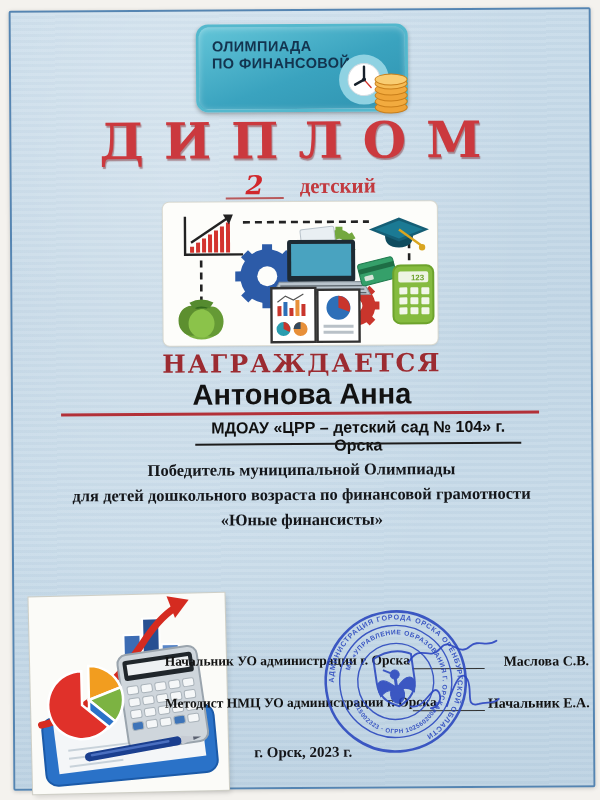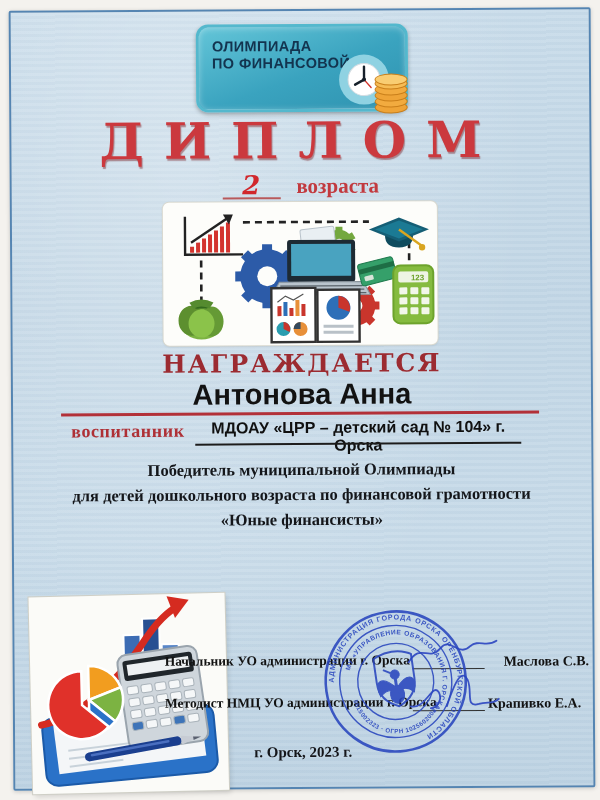--- a/index.html
+++ b/index.html
@@ -94,21 +94,21 @@
             <ellipse cx="20" cy="17" rx="16" ry="5.5" fill="#f6bc55"></ellipse>
             <ellipse cx="20" cy="13" rx="16" ry="5.5" fill="#f9cd72"></ellipse>
           </g>
         </svg>
       </div>
     </div>
 
     <div class="abs title">ДИПЛОМ</div>
 
     <div class="abs degree">
-      <span class="degree-blank"><span class="degree-num">2</span></span><span class="degree-word">возраста</span>
+      <span class="degree-blank"><span class="degree-num">2</span></span><span class="degree-word">детский</span>
     </div>
 
     <div class="abs illus-center">
       <svg width="274" height="143" viewBox="0 0 274 143">
 
         <g stroke="#222" stroke-width="2.6" stroke-dasharray="7 5" fill="none">
           <path d="M80,20 H206"></path>
           <path d="M38,58 V98"></path>
           <path d="M246,28 V88"></path>
         </g>
@@ -242,21 +242,20 @@
               <rect x="247" y="106" width="8" height="7" rx="1"></rect>
               <rect x="258" y="106" width="8" height="7" rx="1"></rect>
           </g>
         </g>
       </svg>
     </div>
 
     <div class="abs award">НАГРАЖДАЕТСЯ</div>
     <div class="abs recipient">Антонова Анна</div>
     <div class="abs red-rule"></div>
-    <div class="abs role-label">воспитанник</div>
     <div class="abs institution">МДОАУ «ЦРР – детский сад № 104» г. Орска</div>
     <div class="abs inst-rule"></div>
 
     <div class="abs achievement">
       <div>Победитель муниципальной Олимпиады</div>
       <div>для детей дошкольного возраста по финансовой грамотности</div>
       <div>«Юные финансисты»</div>
     </div>
 
     <div class="abs illus-bottom">
@@ -337,21 +336,21 @@
     <div class="abs sig-line" style="left:398px;top:658px;width:72px;"></div>
     <div class="abs sig-name" style="left:473px;top:644px;margin-left:16px;">Маслова С.В.</div>
     <div class="abs" style="left:392px;top:624px;">
       <svg width="92" height="34" viewBox="0 0 92 34">
         <path d="M2,28 C14,8 22,28 34,14 C44,2 52,24 64,12 C72,5 80,14 90,7" stroke="#3a53c4" stroke-width="1.8" fill="none" stroke-linecap="round"></path>
       </svg>
     </div>
 
     <div class="abs sig-title" style="left:150px;top:684px;">Методист НМЦ УО администрации г. Орска</div>
     <div class="abs sig-line" style="left:398px;top:700px;width:72px;"></div>
-    <div class="abs sig-name" style="left:473px;top:686px;">Крапивко Е.А.</div>
+    <div class="abs sig-name" style="left:473px;top:686px;">Начальник Е.А.</div>
     <div class="abs" style="left:390px;top:658px;">
       <svg width="96" height="44" viewBox="0 0 96 44">
         <path d="M6,38 C20,42 28,14 34,24 C38,32 32,40 26,40 M42,38 C52,8 58,2 63,12 C68,24 60,40 74,36 C82,33 88,37 94,31" stroke="#3a53c4" stroke-width="1.8" fill="none" stroke-linecap="round"></path>
       </svg>
     </div>
 
     <div class="abs stamp">
       <svg width="150" height="150" viewBox="0 0 150 150">
         <defs>
           <path id="ring-outer" d="M75,75 m-62,0 a62,62 0 1,1 124,0 a62,62 0 1,1 -124,0"></path>

